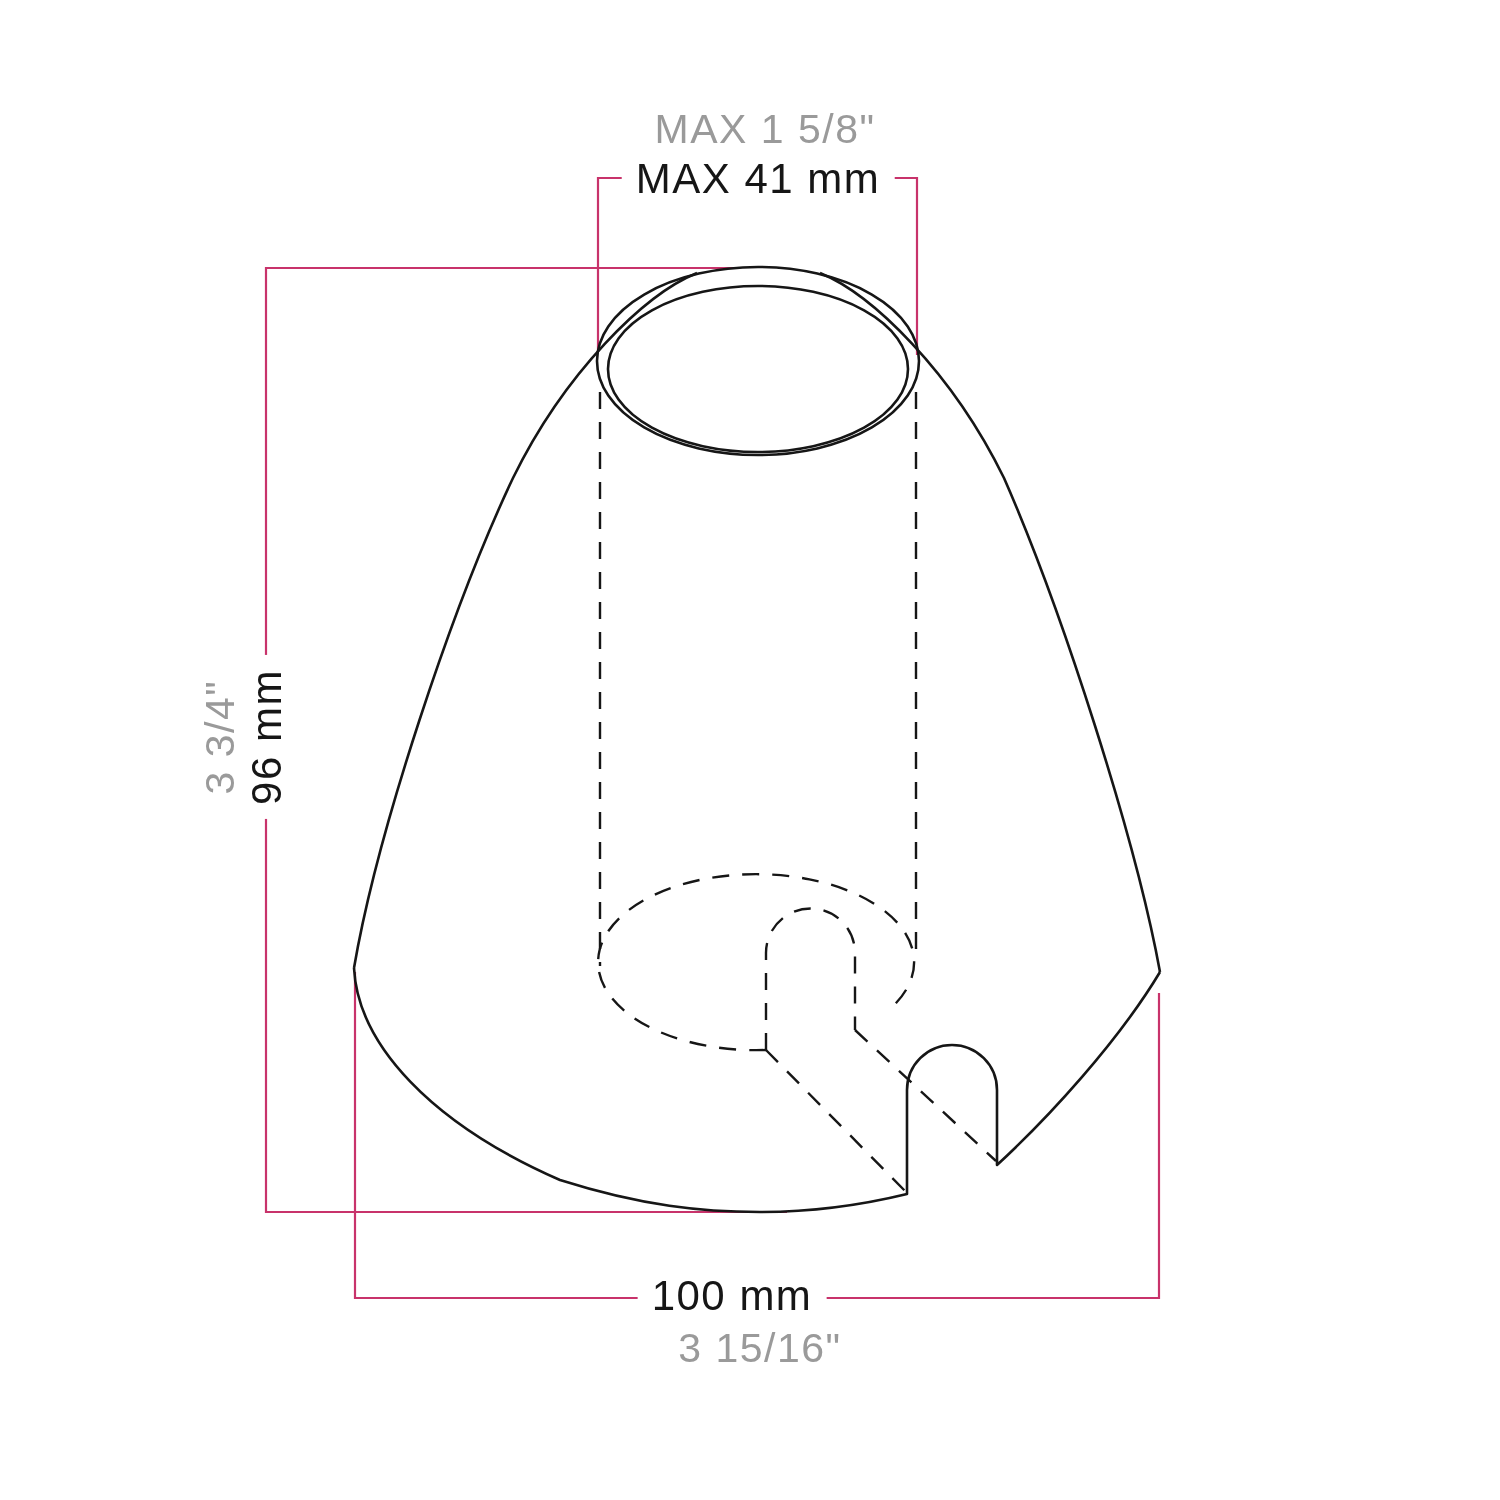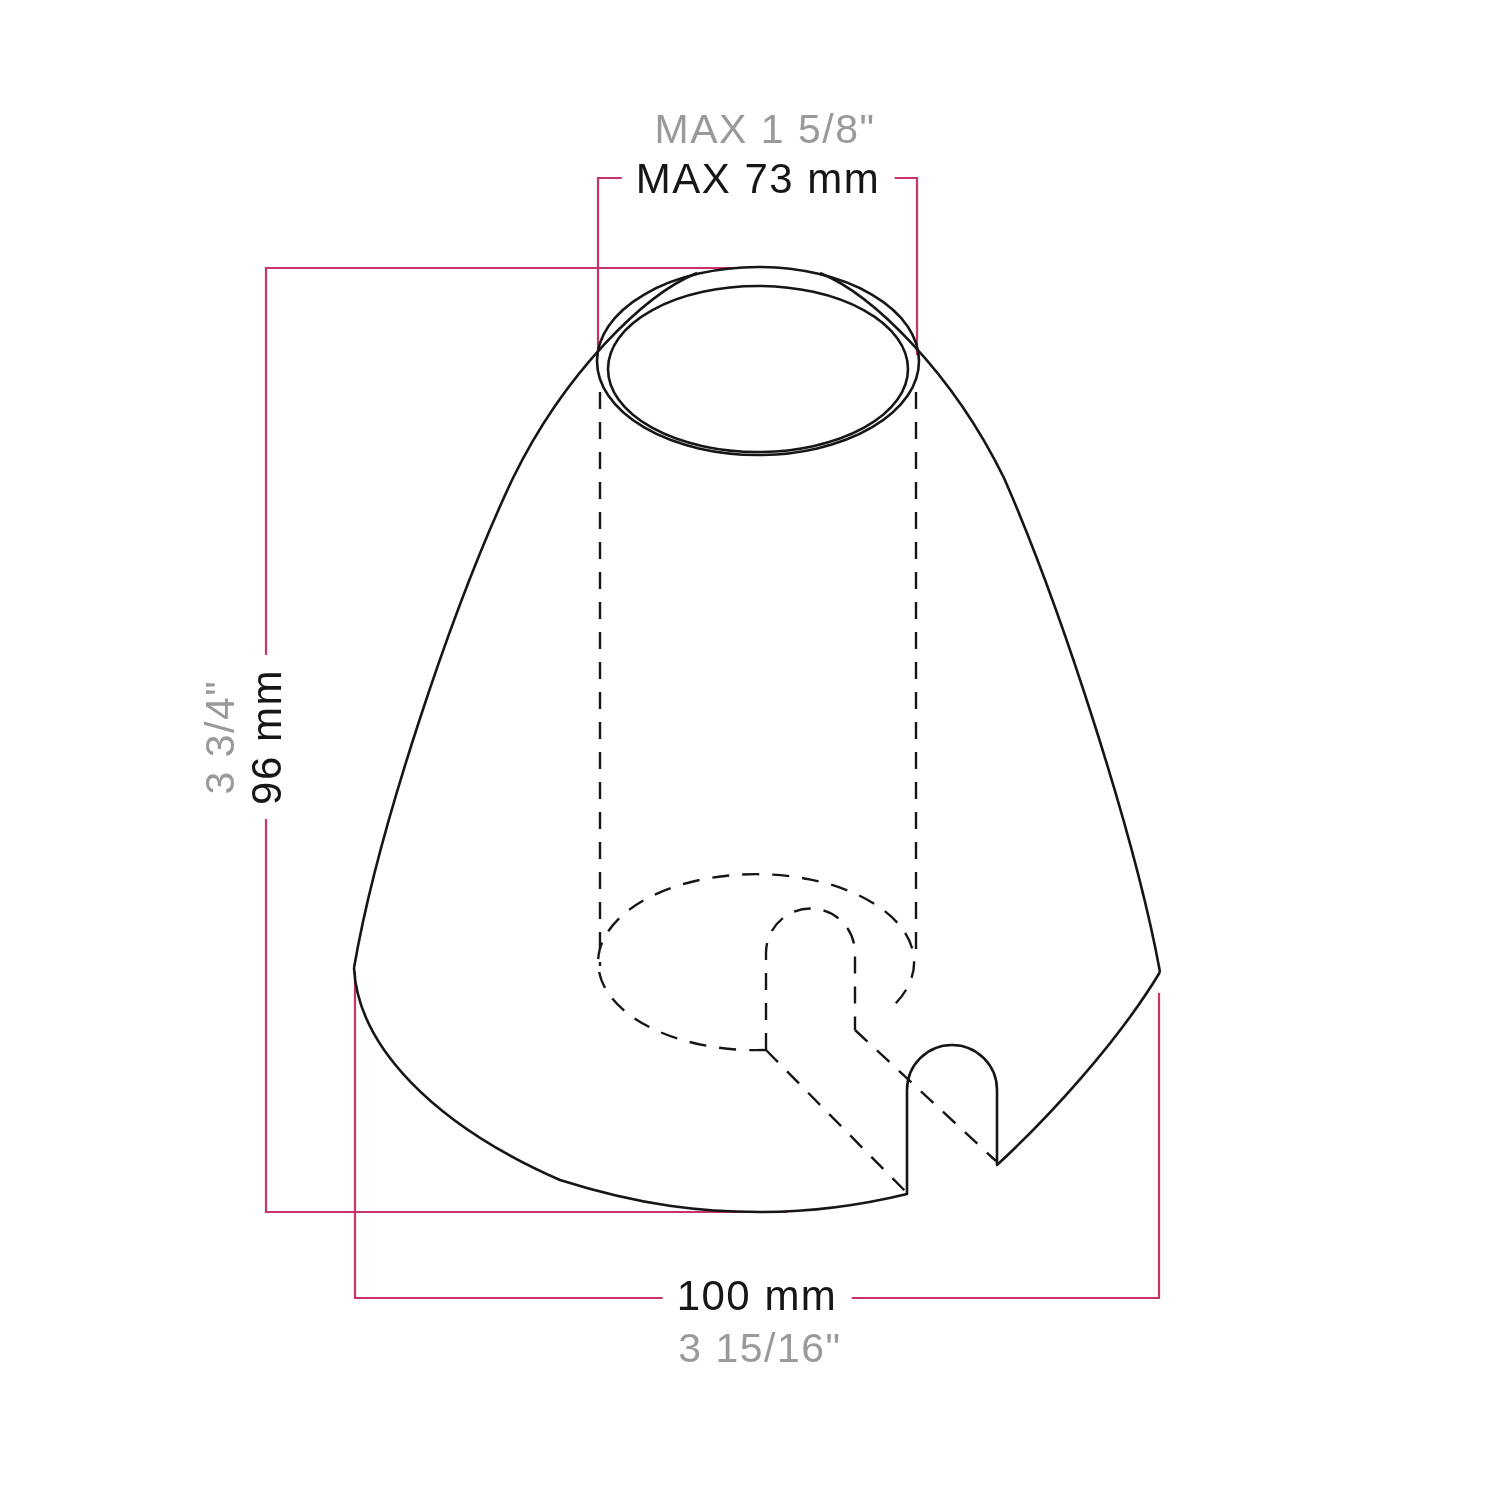--- a/index.html
+++ b/index.html
@@ -75,23 +75,23 @@
       <path class="stroke-solid" d="M 820 273 C 872 294 952 372 1004 478 C 1062 610 1136 840 1160 972"></path>
       <path class="stroke-solid" d="M 354 968 C 358 1045 432 1124 560 1180 C 642 1206 703 1212 760 1212
                C 816 1212 866 1204 907 1194
                L 907 1090 A 45 45 0 0 1 997 1090 L 997 1165
                C 1048 1118 1118 1042 1160 972"></path>
     </g>
   </svg>
 
   <div class="dim-label imperial" style="left:765px;top:130px;">MAX 1 5/8"</div>
 
-  <div class="dim-label metric" style="left:758px;top:179px;">MAX 73 mm</div>
+  <div class="dim-label metric" style="left:758px;top:179px;">MAX 41 mm</div>
 
   <div class="dim-label imperial vertical" style="left:221px;top:737px;">3 3/4"</div>
 
   <div class="dim-label metric vertical" style="left:267px;top:737px;">96 mm</div>
 
-  <div class="dim-label metric" style="left:757px;top:1296px;">100 mm</div>
+  <div class="dim-label metric" style="left:732px;top:1296px;">100 mm</div>
 
   <div class="dim-label imperial" style="left:760px;top:1349px;">3 15/16"</div>
 
 </div>
 
 </body></html>

